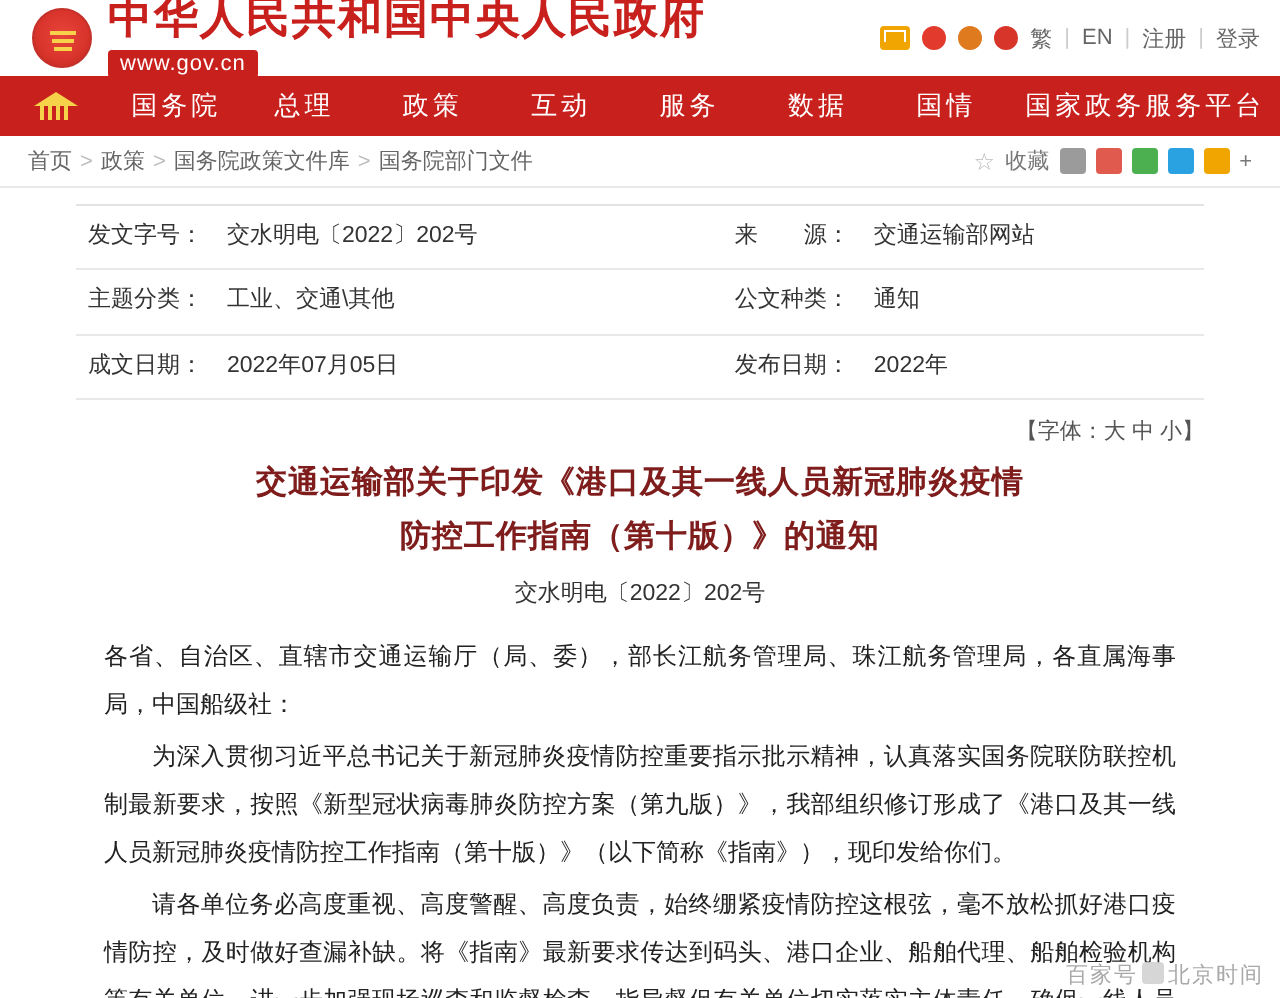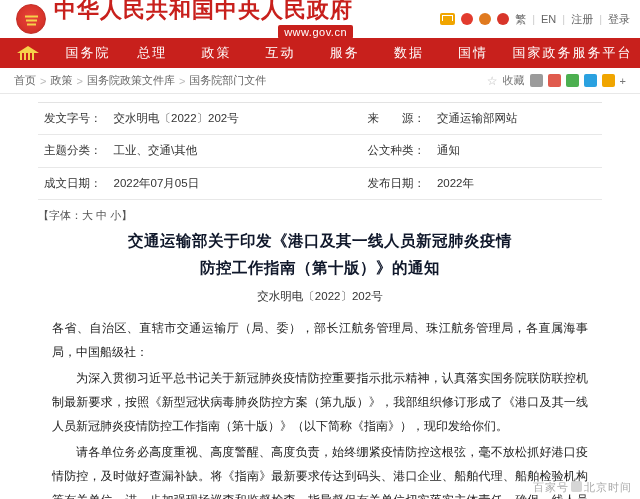--- a/index.html
+++ b/index.html
@@ -10,21 +10,20 @@
     background:#f3f3f3; color:#222;
     font-size:12px;
   }
   .page { width:640px; height:499px; position:relative; background:#fff; }
 
   
   .header {
     height:38px; background:#fff;
     display:flex; align-items:center; padding:0 10px 0 16px;
     position:relative;
-    text-align:right;
   }
   .emblem {
     width:30px; height:30px; border-radius:50%;
     background:radial-gradient(circle at 50% 45%, #e8443a 0%, #d8342b 60%, #b8251d 100%);
     border:1px solid #c4302a; position:relative; flex:none; margin-right:8px;
   }
   .emblem:before{
     content:""; position:absolute; left:50%; top:52%; transform:translate(-50%,-50%);
     width:16px; height:13px;
     background:
@@ -110,29 +109,29 @@
   }
   .info td {
     border-bottom:1px solid #e8e8e8; padding:7px 6px; vertical-align:top; line-height:1.5;
   }
   .info td.lbl { width:62px; color:#333; white-space:nowrap; }
   .info td.val { }
   .col-a { width:50%; }
 
   
   .fontsize {
-    text-align:left; font-size:11px; color:#555; padding:8px 0 2px 0;
+    text-align:right; font-size:11px; color:#555; padding:8px 0 2px 0;
   }
   .fontsize .brk { color:#555; }
   .fontsize b { font-weight:normal; cursor:pointer; }
 
   
   .article { padding:2px 52px 0 52px; }
   .art-title {
-    text-align:center; font-size:15.5px; font-weight:bold; color:#0f172a;
+    text-align:center; font-size:15.5px; font-weight:bold; color:#7f1d1d;
     line-height:1.75; font-family:"DejaVu Serif", serif; letter-spacing:.5px;
   }
   .art-no { text-align:center; font-size:11.5px; color:#333; margin-top:8px; }
   .art-body { margin-top:12px; font-size:12px; color:#222; line-height:2.0; text-align:justify; }
   .art-body p { margin:0 0 2px 0; text-indent:2em; }
   .art-body p.noindent { text-indent:0; }
 
   
   .watermark {
     position:absolute; right:8px; bottom:4px; font-size:11px; color:#9a9a9a;

